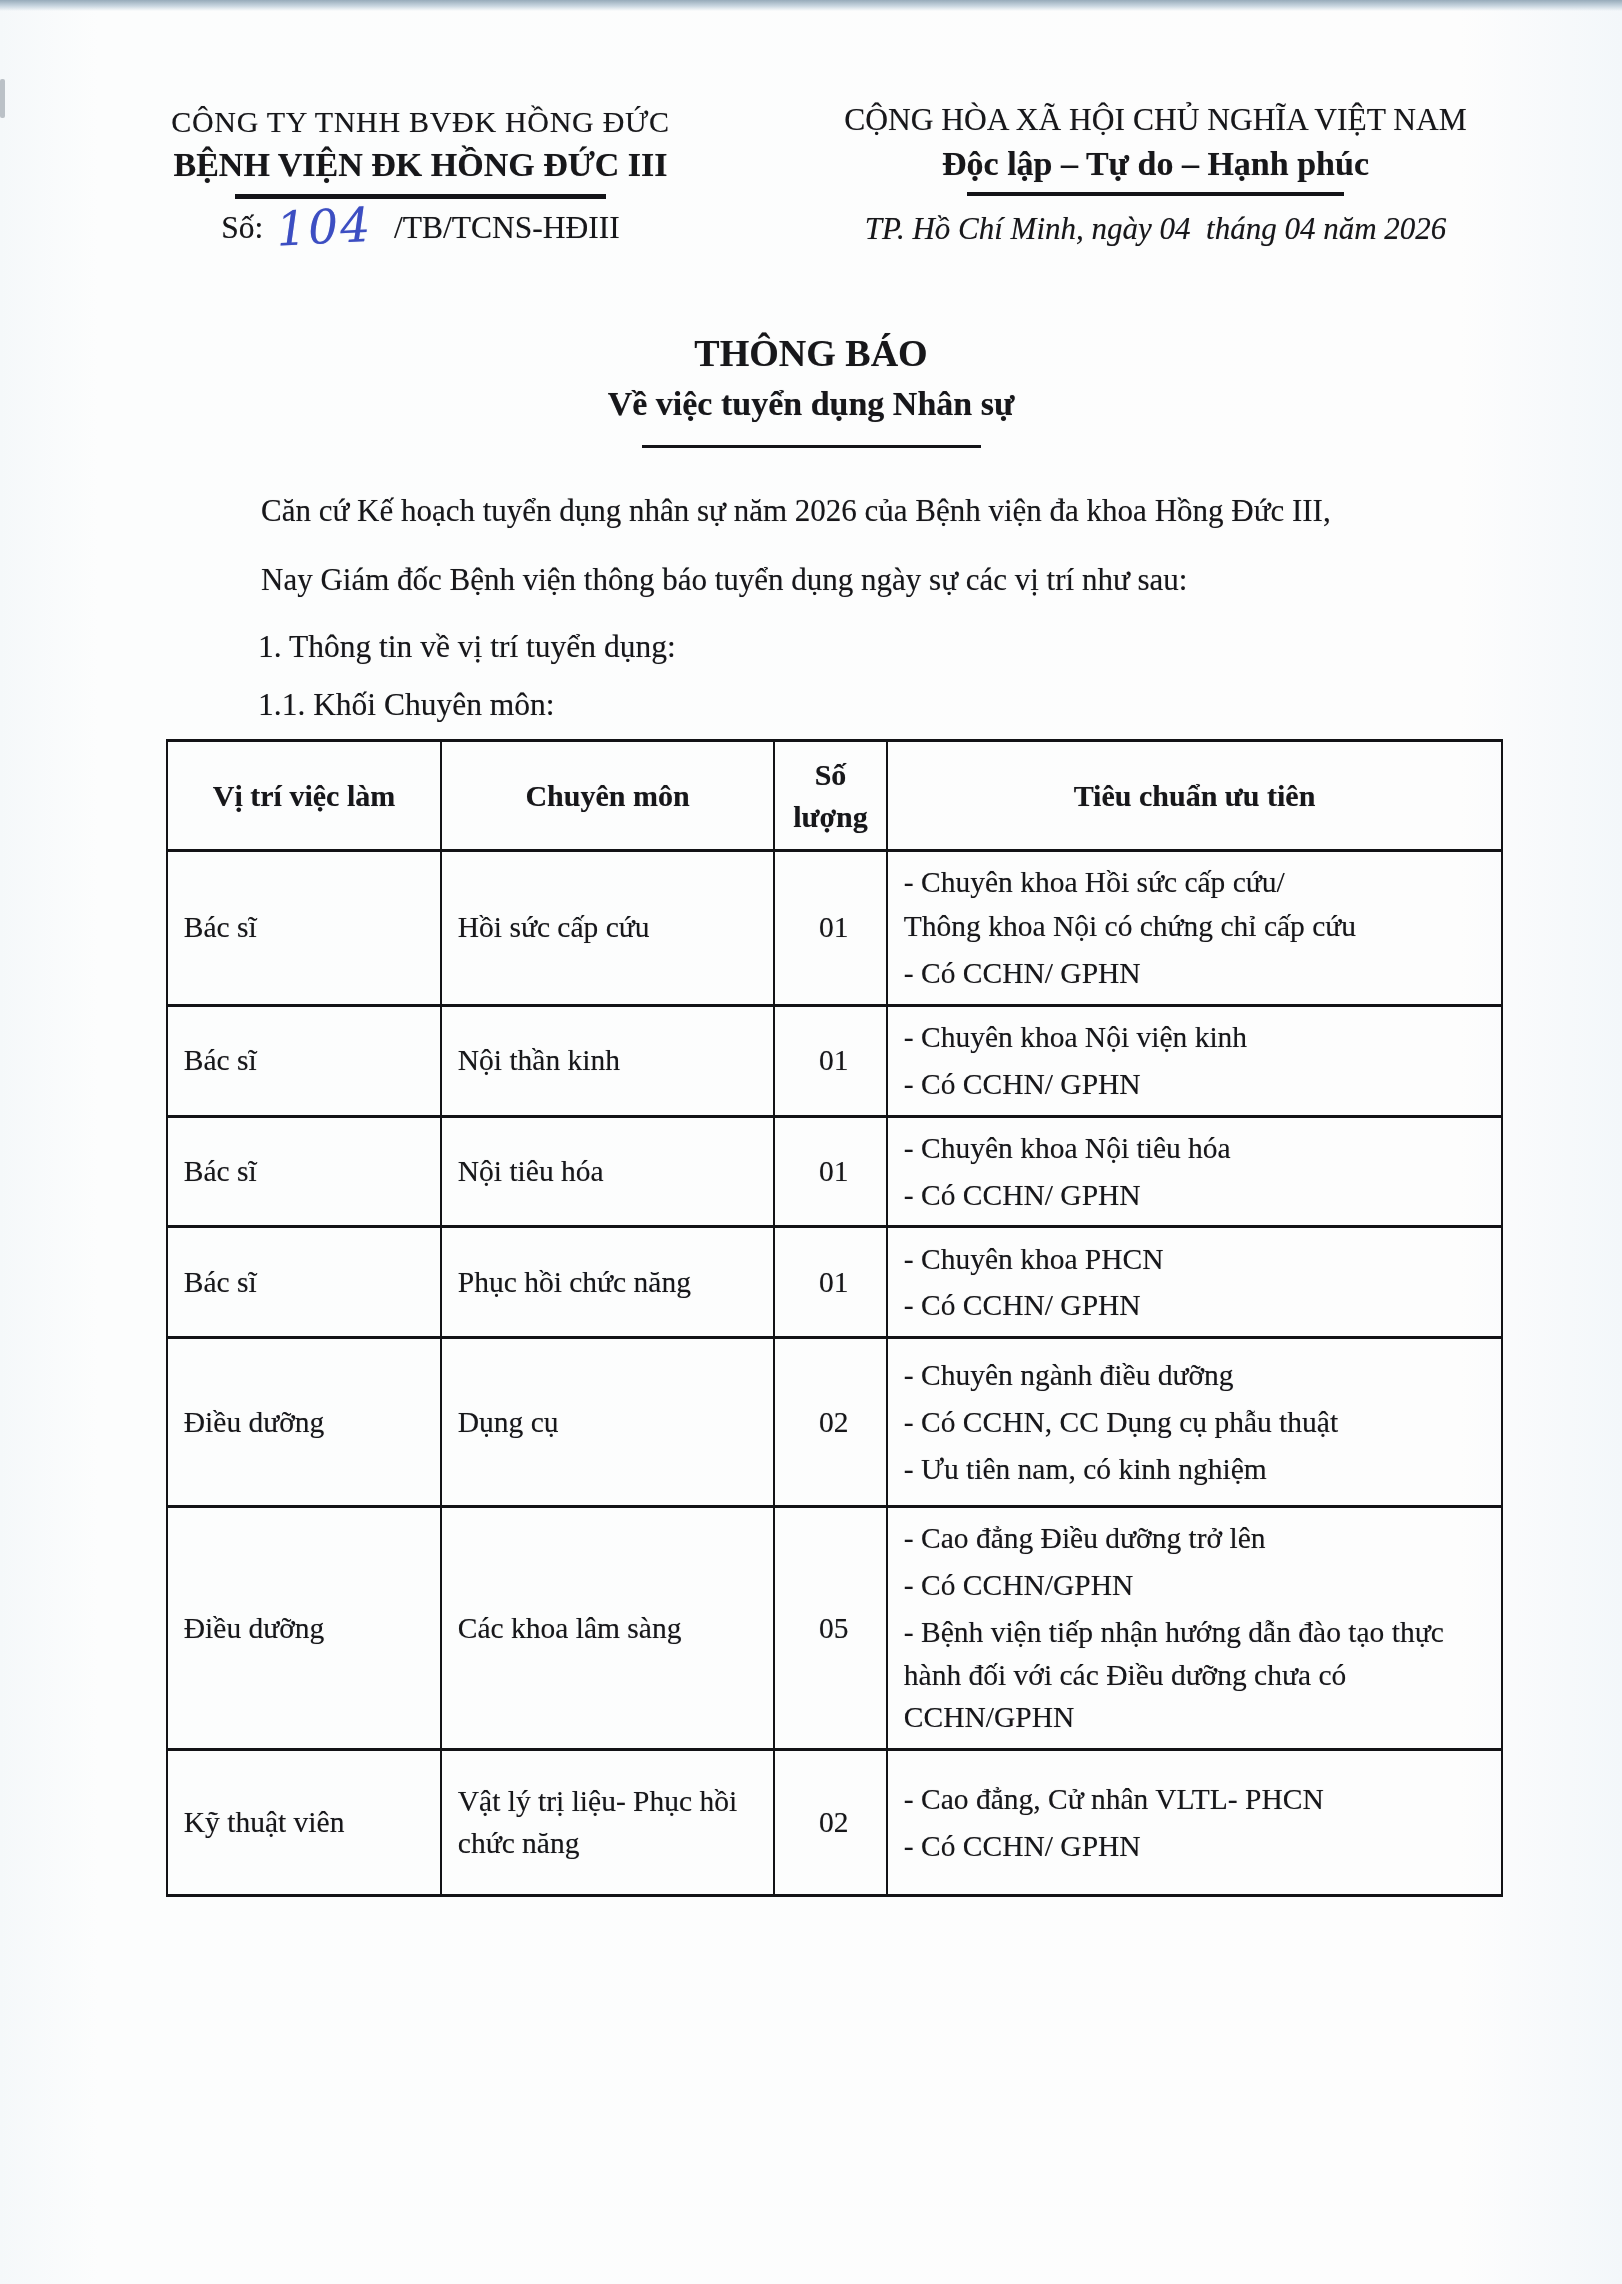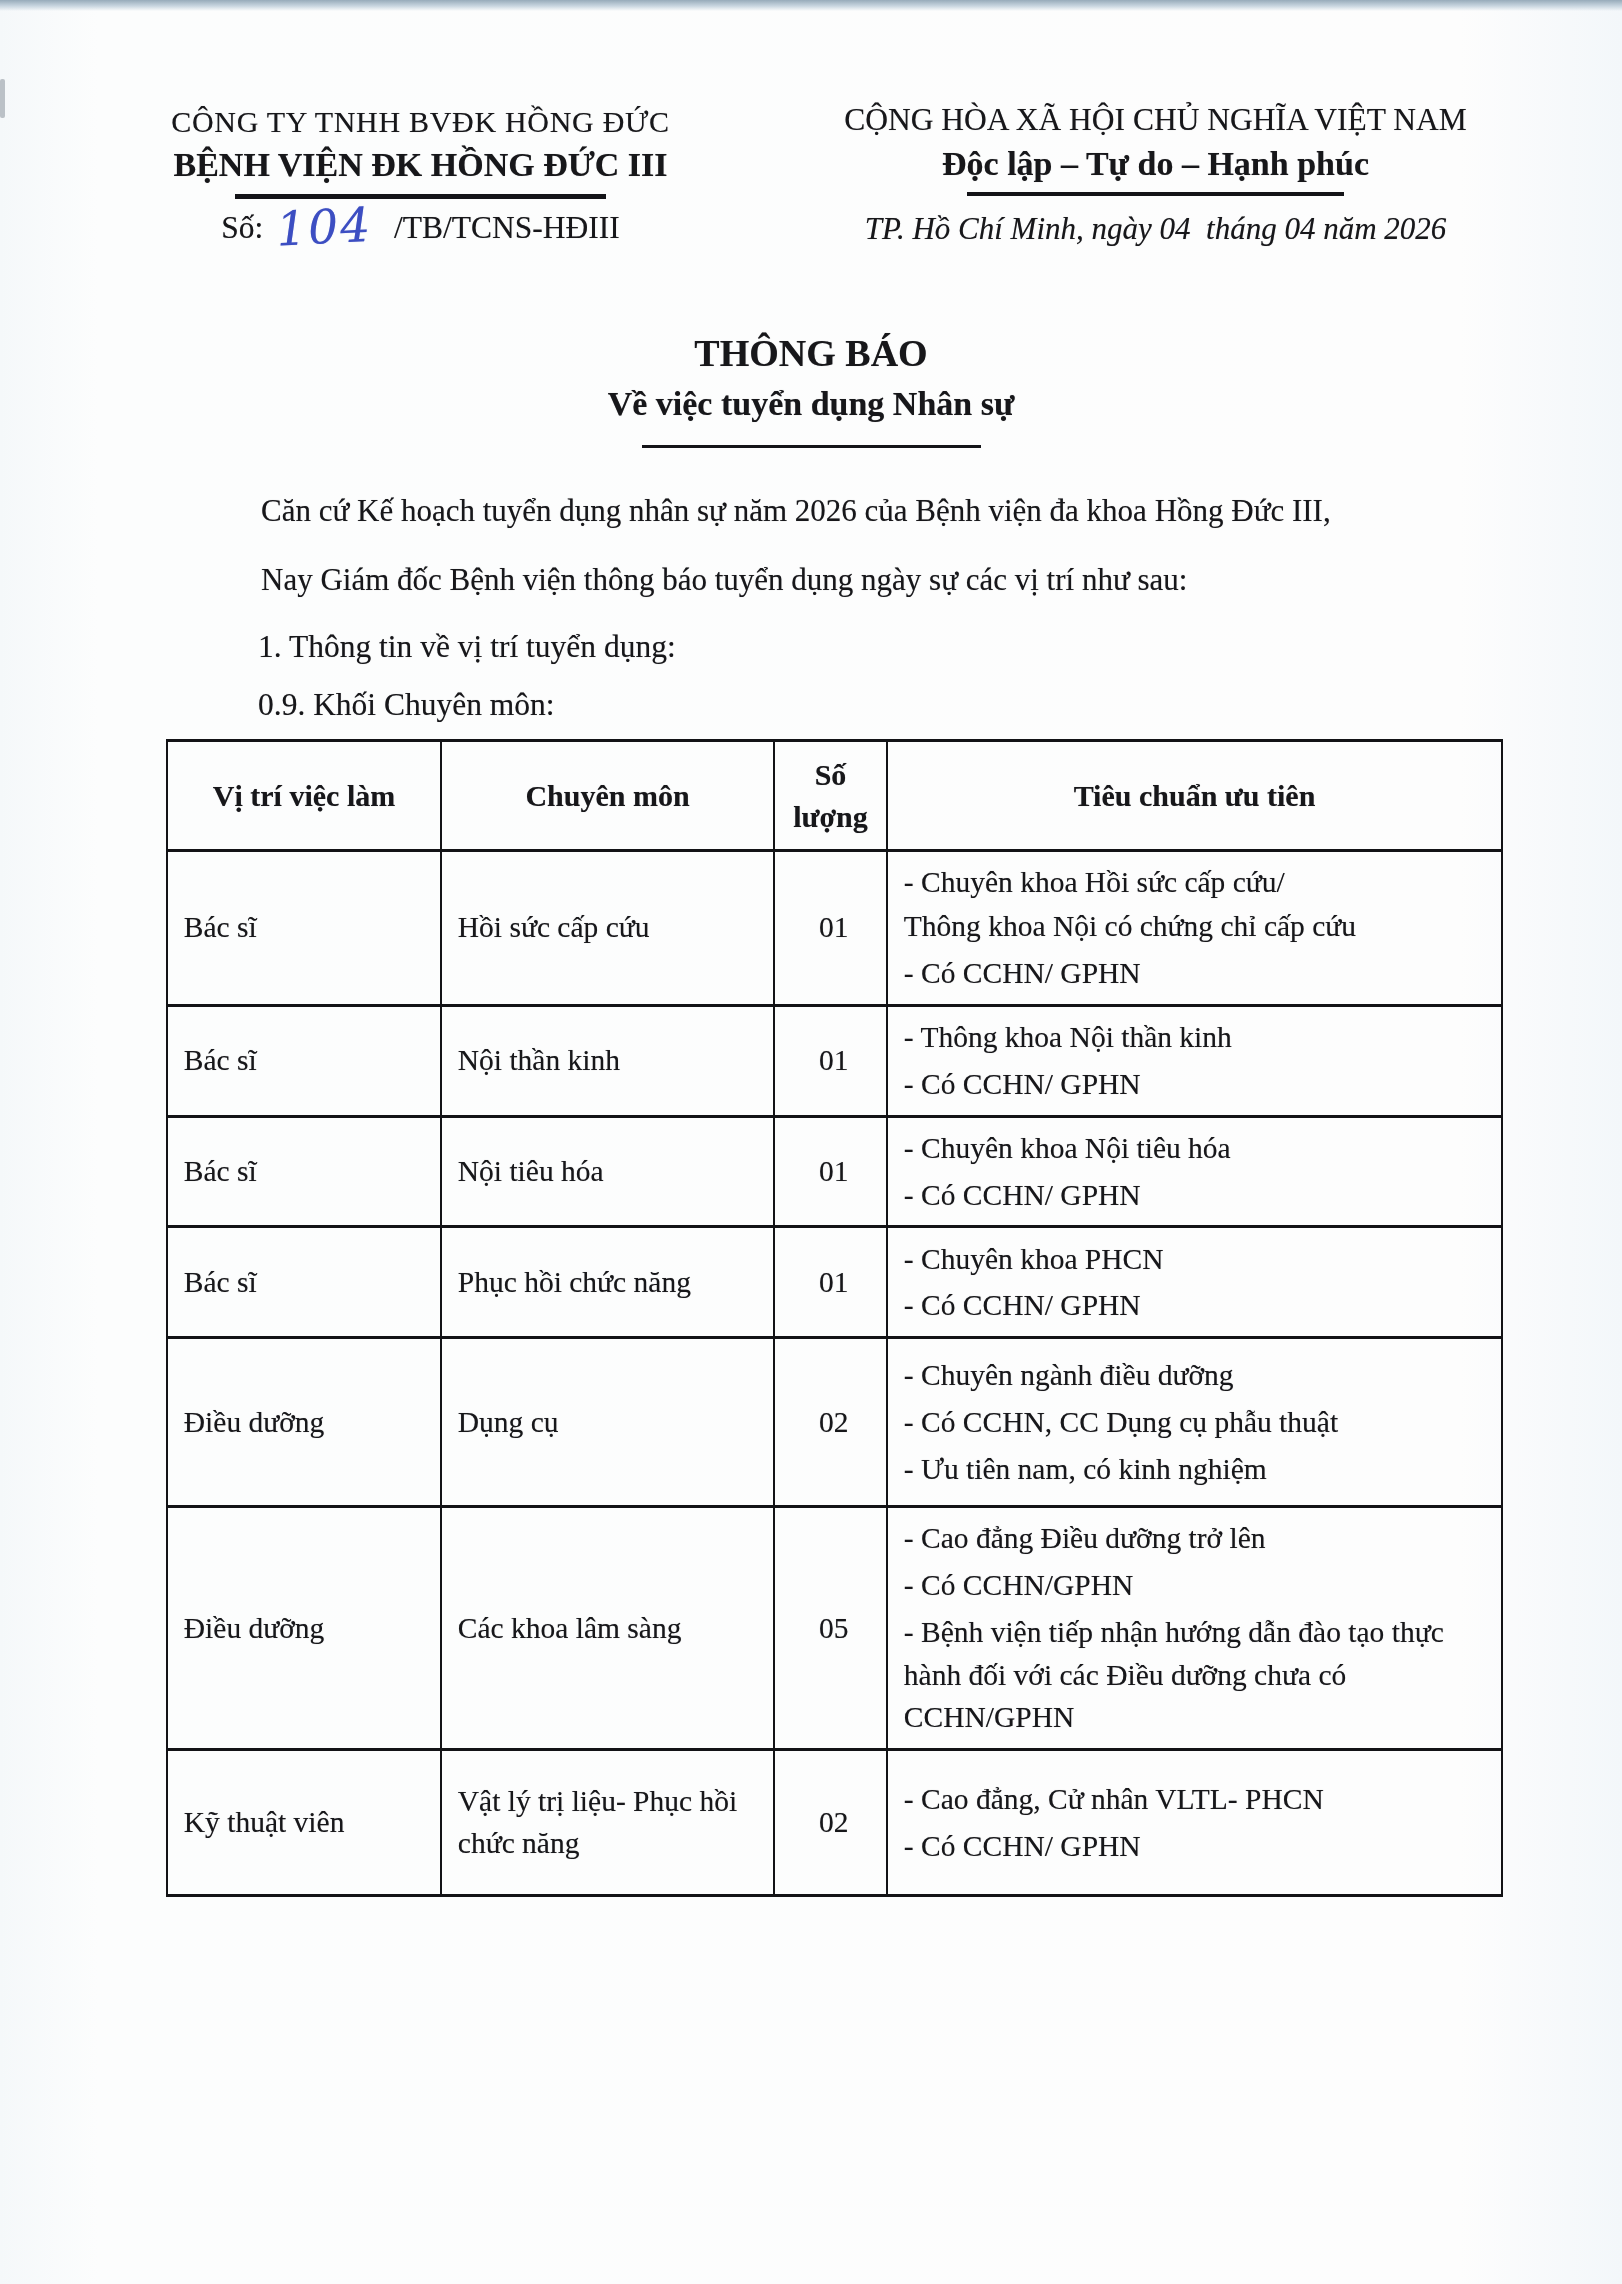--- a/index.html
+++ b/index.html
@@ -114,21 +114,21 @@
 
   <div class="title-block">
     <div class="t1">THÔNG BÁO</div>
     <div class="t2">Về việc tuyển dụng Nhân sự</div>
     <div class="t-rule"></div>
   </div>
 
   <p class="para p1">Căn cứ Kế hoạch tuyển dụng nhân sự năm 2026 của Bệnh viện đa khoa Hồng Đức III,</p>
   <p class="para p2">Nay Giám đốc Bệnh viện thông báo tuyển dụng ngày sự các vị trí như sau:</p>
   <div class="section s1">1. Thông tin về vị trí tuyển dụng:</div>
-  <div class="section s11">0.9. Khối Chuyên môn:</div>
+  <div class="section s11">1.1. Khối Chuyên môn:</div>
 
   <table class="recruit">
     <colgroup>
       <col style="width:274px">
         <col style="width:333px">
         <col style="width:113px">
         <col style="width:615px">
     </colgroup>
     <thead>
       <tr class="hrow">
@@ -147,21 +147,21 @@
           <div class="crit">- Chuyên khoa Hồi sức cấp cứu/</div>
           <div class="crit cont">Thông khoa Nội có chứng chỉ cấp cứu</div>
           <div class="crit">- Có CCHN/ GPHN</div>
         </td>
       </tr>
       <tr class="r1">
         <td>Bác sĩ</td>
         <td>Nội thần kinh</td>
         <td class="qty">01</td>
         <td class="crit-cell">
-          <div class="crit">- Thông khoa Nội thần kinh</div>
+          <div class="crit">- Chuyên khoa Nội viện kinh</div>
           <div class="crit">- Có CCHN/ GPHN</div>
         </td>
       </tr>
       <tr class="r2">
         <td>Bác sĩ</td>
         <td>Nội tiêu hóa</td>
         <td class="qty">01</td>
         <td class="crit-cell">
           <div class="crit">- Chuyên khoa Nội tiêu hóa</div>
           <div class="crit">- Có CCHN/ GPHN</div>

